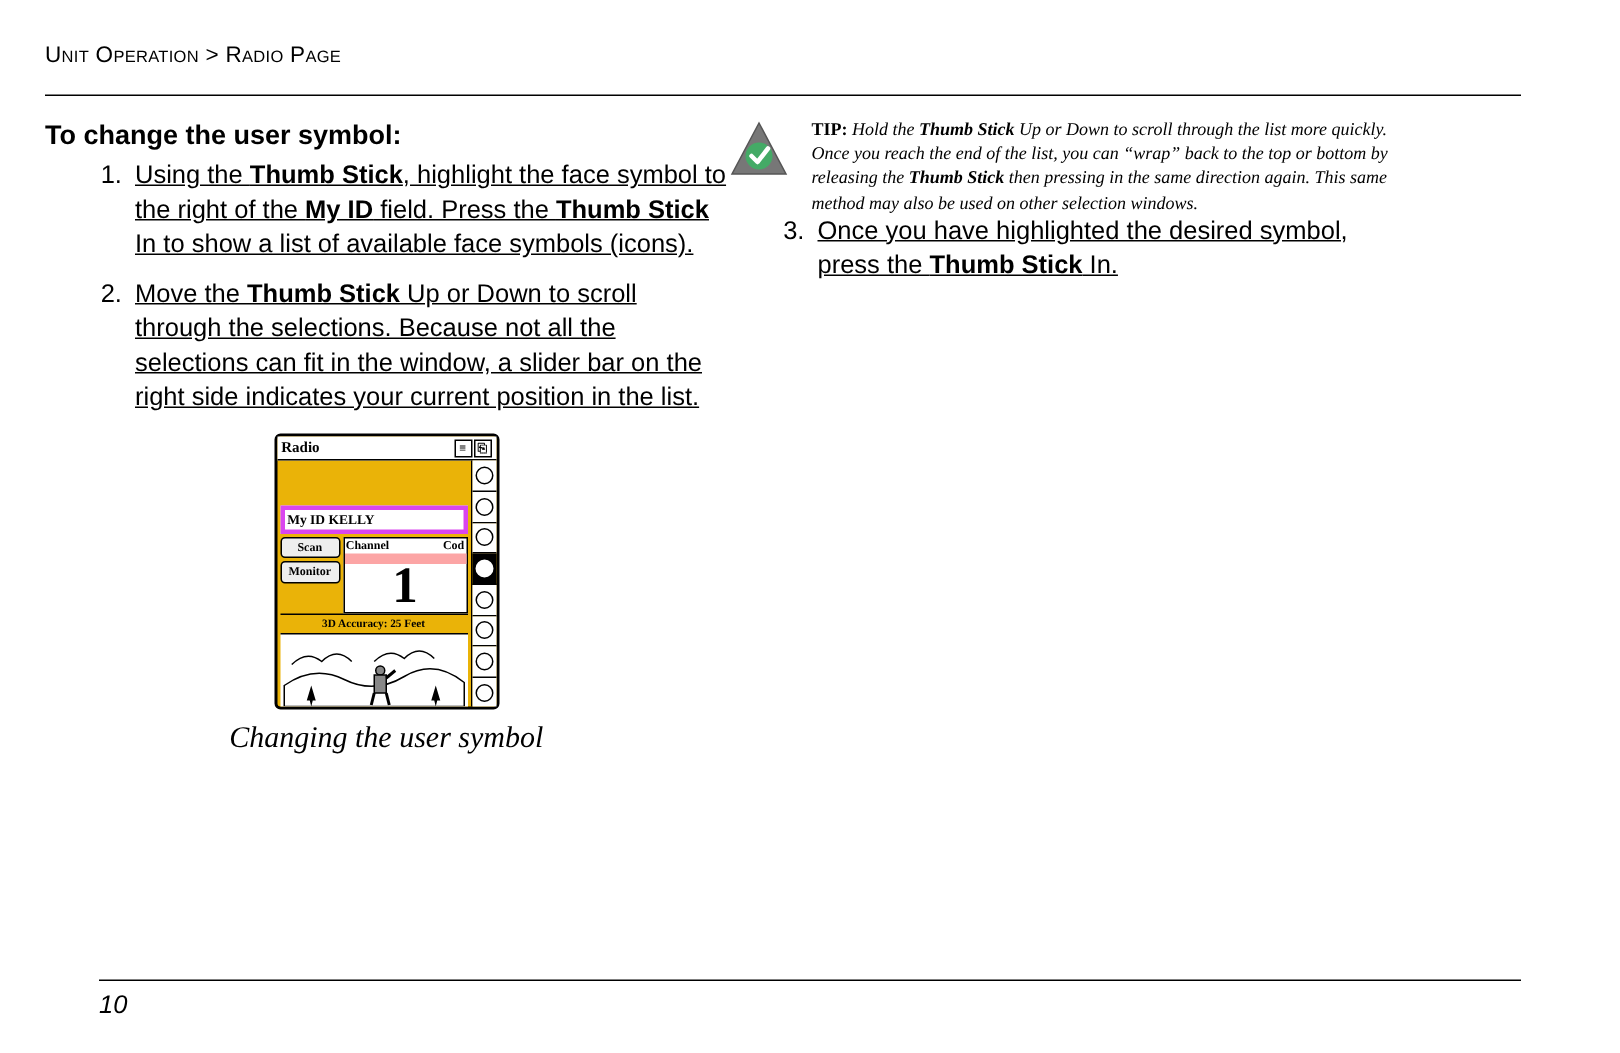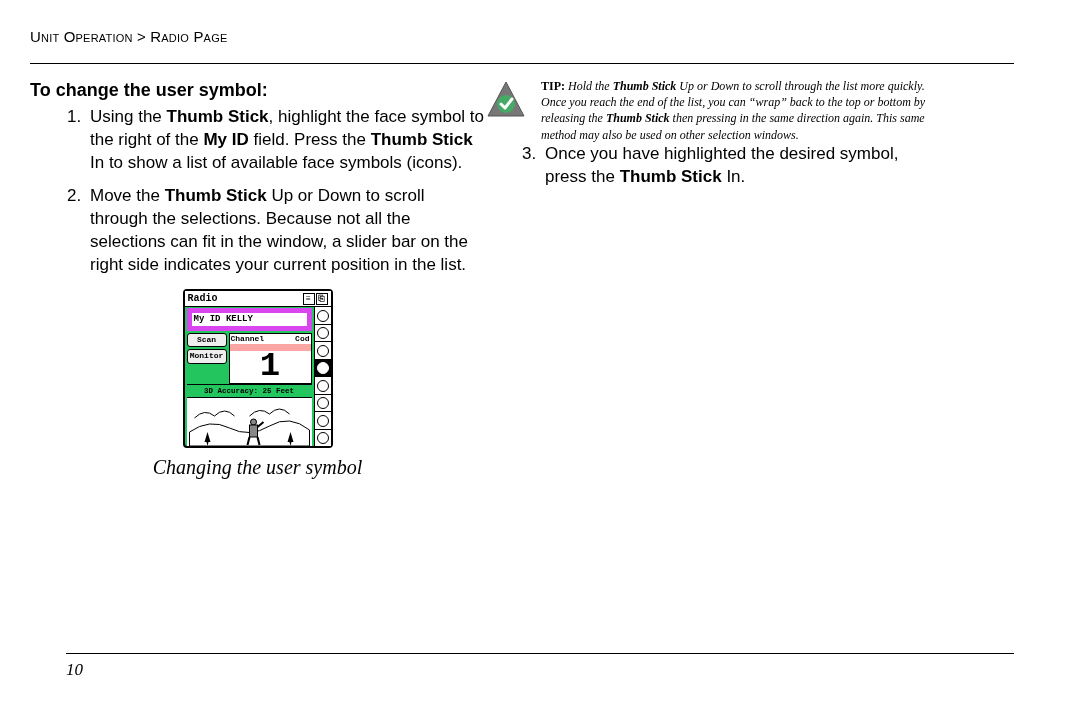--- a/index.html
+++ b/index.html
@@ -42,20 +42,21 @@
     font-size: 18px;
     margin-bottom: 4px;
   }
   ol.steps {
     margin: 0;
     padding-left: 56px;
   }
   ol.steps li {
     margin-bottom: 10px;
     padding-left: 4px;
+    text-decoration: underline;
   }
   .b { font-weight: bold; }
   .figure-wrap {
     text-align: center;
     margin-top: 12px;
   }
   .caption {
     font-family: "Times New Roman", Times, serif;
     font-style: italic;
     font-size: 20px;
@@ -86,33 +87,33 @@
   .footer {
     position: absolute;
     left: 66px;
     right: 66px;
     bottom: 22px;
     display: flex;
     justify-content: space-between;
     align-items: baseline;
     border-top: 1px solid #000;
     padding-top: 6px;
-    font-family: Liberation Serif, serif;
+    font-family: Liberation Sans, sans-serif;
     font-style: italic;
     font-size: 17px;
   }
   
   .device {
     display: inline-block;
     border: 2px solid #000;
     border-radius: 4px;
     width: 146px;
-    background: #22c55e;
+    background: #eab308;
     text-align: left;
-    font-family: Liberation Mono, monospace;
+    font-family: Liberation Serif, serif;
   }
   .dev-title {
     display: flex;
     justify-content: space-between;
     align-items: center;
     font-size: 10px;
     font-weight: bold;
     padding: 1px 3px;
     border-bottom: 1px solid #000;
     background: #fff;
@@ -130,24 +131,25 @@
   }
   .dev-body {
     display: flex;
   }
   .dev-left {
     flex: 1;
     padding: 1px 2px 0 2px;
     font-size: 9px;
   }
   .dev-myid {
-    border: 5px solid #d946ef;
+    border: 3px solid #d946ef;
     padding: 0 2px;
     margin-bottom: 2px;
     background: #fff;
+    margin-top: 29px;
   }
   .dev-myid .lab { font-weight: bold; font-size: 9px; }
   .dev-ch-row { display: flex; gap: 2px; }
   .dev-side-btns { width: 40px; }
   .dev-btn {
     border: 1px solid #000;
     background: #eee;
     font-size: 8px;
     font-weight: bold;
     text-align: center;

